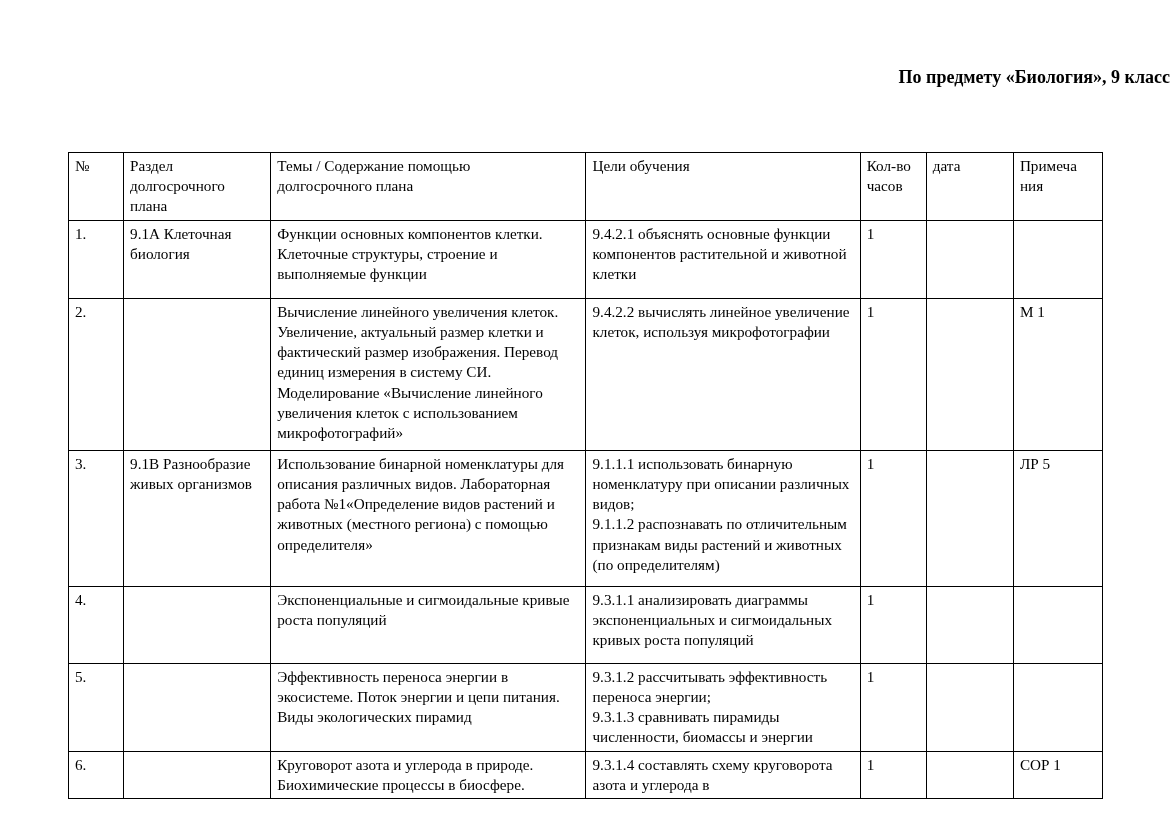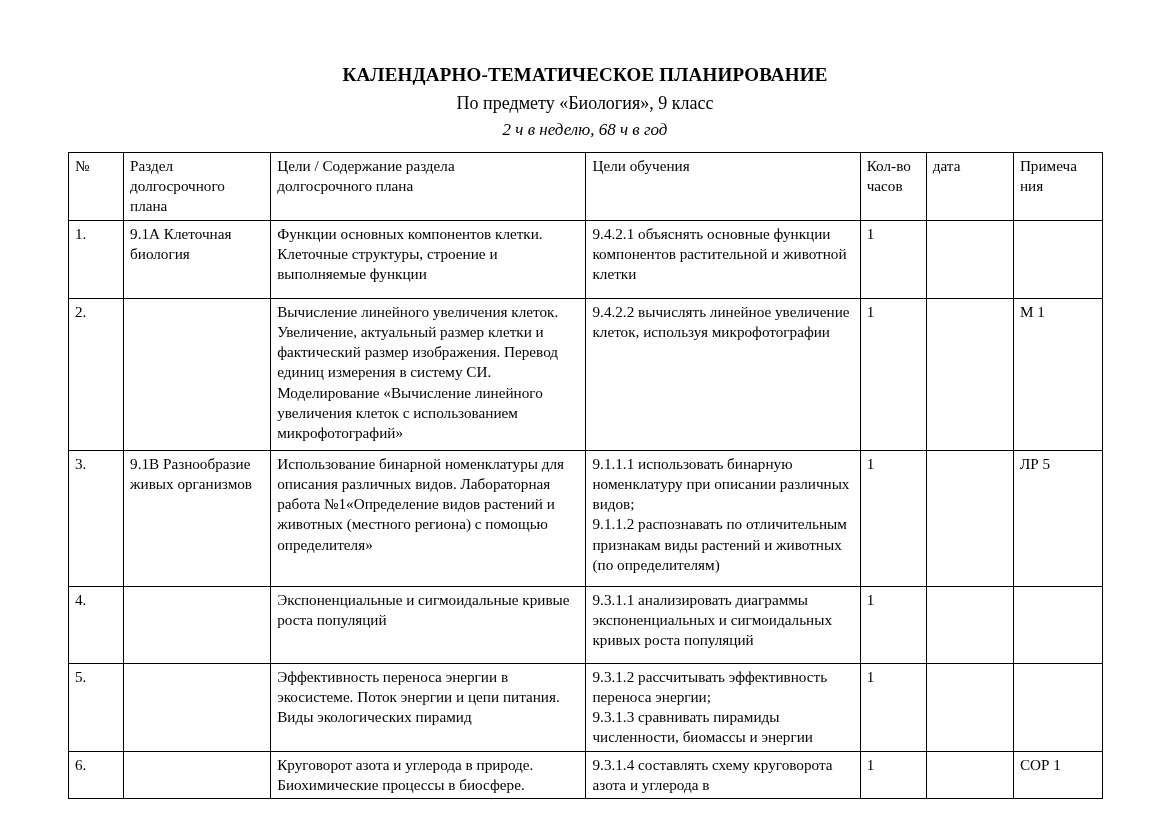--- a/index.html
+++ b/index.html
@@ -31,23 +31,24 @@
   }
   .doc-title {
     font-size: 19px;
     font-weight: bold;
     letter-spacing: 0.2px;
     line-height: 1.35;
     margin: 0;
   }
   .doc-subtitle {
     font-size: 18px;
-    font-weight: normal;
+    font-weight: bold;
     line-height: 1.35;
     margin: 3px 0 0 0;
+    text-align: right;
   }
   .doc-hours {
     font-size: 17px;
     font-style: italic;
     font-weight: normal;
     line-height: 1.35;
     margin: 4px 0 0 0;
   }
 
   
@@ -126,23 +127,21 @@
   tr.r4 td { height: 77px; }
   tr.r5 td { height: 77px; }
   tr.r6 td { height: 40px; }
 </style>
 </head>
 <body>
 
 <div class="page">
 
   <div class="title-block">
-    <h1 class="doc-title">КАЛЕНДАРНО-ТЕМАТИЧЕСКОЕ ПЛАНИРОВАНИЕ</h1>
     <div class="doc-subtitle">По предмету «Биология», 9 класс</div>
-    <div class="doc-hours">2 ч в неделю,  68 ч в год</div>
   </div>
 
   <div class="table-wrap">
     <table class="ktp">
       <colgroup>
         <col class="col-num">
         <col class="col-section">
         <col class="col-topic">
         <col class="col-goals">
         <col class="col-hours">
@@ -153,21 +152,21 @@
         <tr>
           <th class="col-num">
             <span class="hdr-line">№</span>
           </th>
           <th class="col-section">
             <span class="hdr-line">Раздел</span>
             <span class="hdr-line">долгосрочного</span>
             <span class="hdr-line">плана</span>
           </th>
           <th class="col-topic">
-            <span class="hdr-line">Цели / Содержание раздела</span>
+            <span class="hdr-line">Темы / Содержание помощью</span>
             <span class="hdr-line">долгосрочного плана</span>
           </th>
           <th class="col-goals">
             <span class="hdr-line">Цели обучения</span>
           </th>
           <th class="col-hours">
             <span class="hdr-line">Кол-во</span>
             <span class="hdr-line">часов</span>
           </th>
           <th class="col-date">

